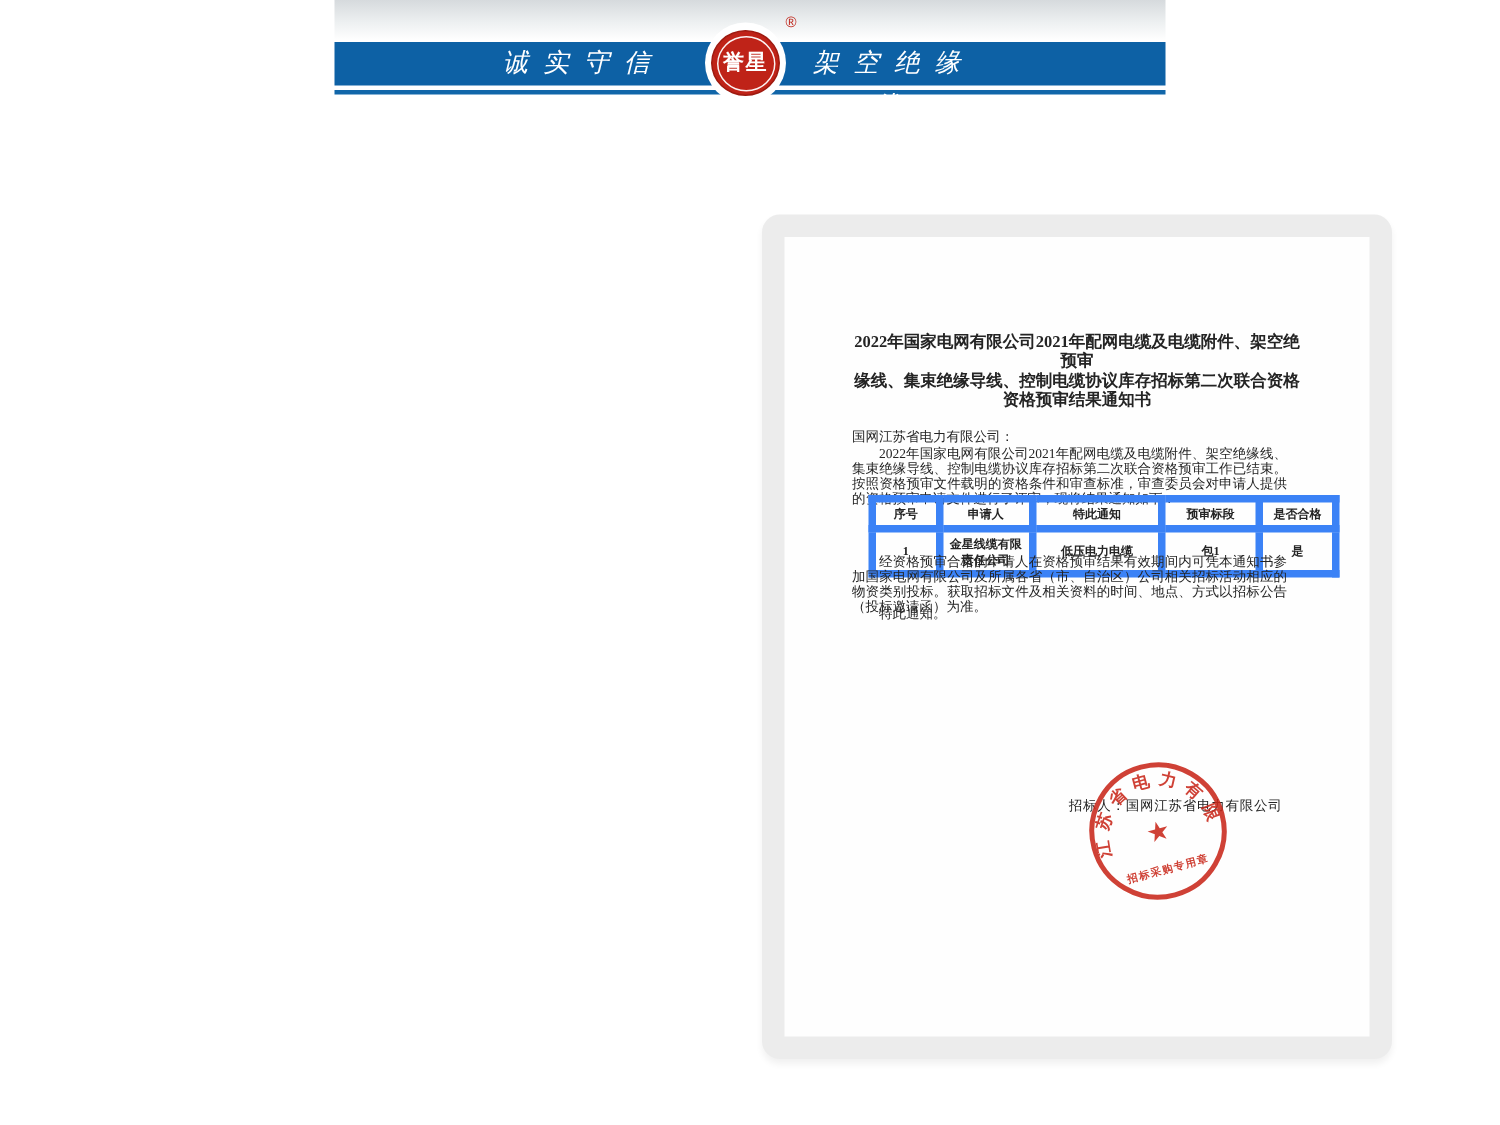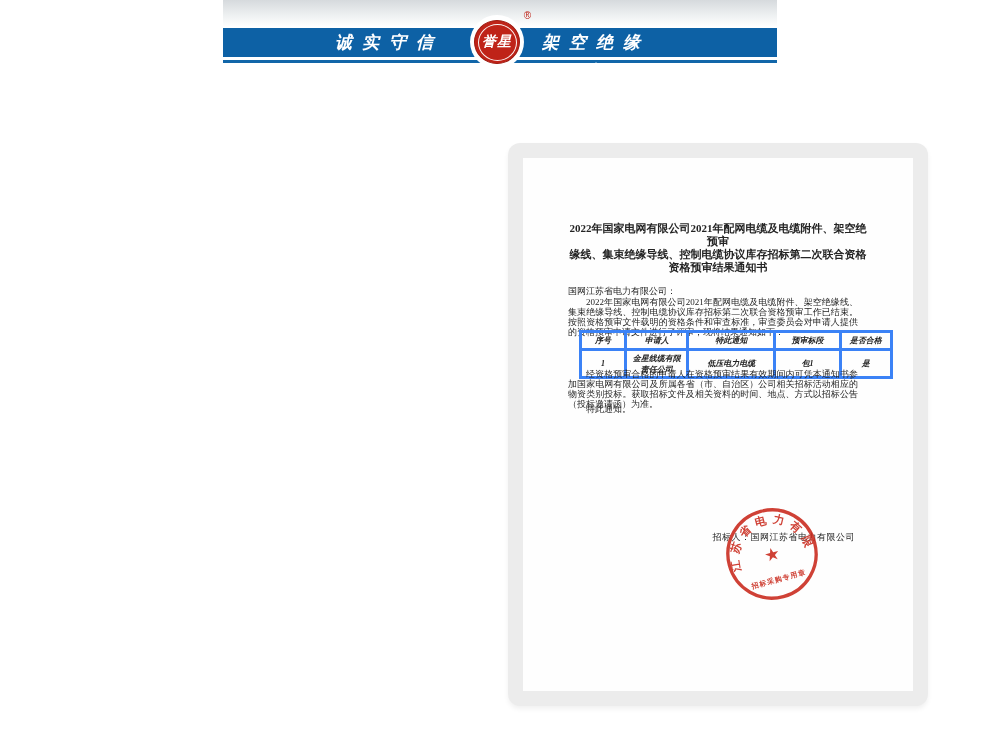--- a/index.html
+++ b/index.html
@@ -6,50 +6,50 @@
   html,body{margin:0;padding:0;background:#fff;}
   .screen{position:relative;width:1000px;height:750px;background:#ffffff;overflow:hidden;
           font-family:"Liberation Sans", sans-serif;}
   
   .content-col{position:absolute;left:223px;top:0;width:554px;height:750px;background:#fff;}
   .top-gradient{position:absolute;left:0;top:0;width:100%;height:27px;
                 background:linear-gradient(180deg,#d6dadd 0%,#edf0f1 55%,#ffffff 100%);}
   .banner{position:absolute;left:0;top:28px;width:100%;height:29px;background:#0d61a5;}
   .banner-underline{position:absolute;left:0;top:60px;width:100%;height:3px;background:#1166a9;}
   .slogan{position:absolute;top:28px;height:29px;line-height:29px;color:#fff;
-          font-size:17px;font-weight:bold;font-style:italic;letter-spacing:10px;
+          font-size:17px;font-weight:normal;font-style:italic;letter-spacing:10px;
           font-family:"DejaVu Serif", serif;z-index:3;}
   .slogan-left{left:112px;width:108px;text-align:center;}
   .slogan-right{left:314px;width:118px;text-align:center;}
   .logo-wrap{position:absolute;left:247px;top:15px;width:54px;height:54px;background:#fff;
              border-radius:50%;z-index:4;}
   .logo-red{position:absolute;left:4px;top:5px;width:46px;height:44px;background:#bf2318;
             border:1px solid #9e1a10;border-radius:50%;box-sizing:border-box;}
   .logo-ring{position:absolute;inset:2.5px;border:1.5px solid rgba(255,255,255,.95);border-radius:50%;}
   .logo-text{position:absolute;inset:0;display:flex;align-items:center;justify-content:center;
              color:#fff;font-weight:bold;font-size:14px;letter-spacing:1px;
-             font-family:"DejaVu Serif", serif;font-style:italic;}
+             font-family:"DejaVu Serif", serif;}
   .reg-mark{position:absolute;right:-7px;top:-5px;color:#bf2318;font-size:10px;font-style:normal;}
   
   .doc-frame{position:absolute;left:285px;top:115px;width:420px;height:563px;background:#ececec;
              border-radius:12px;box-shadow:0 3px 5px rgba(0,0,0,.06);margin-top:28px;}
   .paper{position:absolute;left:15px;top:15px;width:390px;height:533px;background:#fefefe;
          font-family:"Liberation Serif", serif;color:#242424;}
   .doc-title{position:absolute;top:64px;left:24px;right:24px;text-align:center;
              font-weight:bold;font-size:11px;line-height:13px;}
   .doc-addressee{position:absolute;top:127px;left:45px;font-size:9px;}
   .doc-para{position:absolute;left:45px;width:290px;font-size:9px;line-height:10px;
             text-align:justify;text-indent:2em;}
   .doc-para1{top:139px;}
   .doc-para2{top:211px;font-family:Liberation Serif, serif;}
   .doc-closing{position:absolute;top:245px;left:45px;font-size:9px;text-indent:2em;}
   table.doc-table{position:absolute;top:172px;left:56px;width:314px;border-collapse:collapse;
                   font-size:8px;table-layout:fixed;}
-  .doc-table th,.doc-table td{border:3px solid #3b82f6;text-align:center;vertical-align:middle;
-                  padding:1px 2px;font-weight:bold;font-style:italic;}
+  .doc-table th,.doc-table td{border:5px solid #3b82f6;text-align:center;vertical-align:middle;
+                  padding:1px 2px;font-weight:bold;}
   .doc-table th{height:13px;}
   .doc-table td{height:23px;}
   .doc-signature{position:absolute;top:373px;left:159px;width:173px;font-size:9px;
                  text-align:right;letter-spacing:.5px;}
   .stamp{position:absolute;left:200px;top:347px;width:98px;height:98px;
          transform:rotate(-15deg);opacity:.88;z-index:5;}
   .stamp text{font-family:"DejaVu Sans", sans-serif;}
 </style>
 </head>
 <body>

